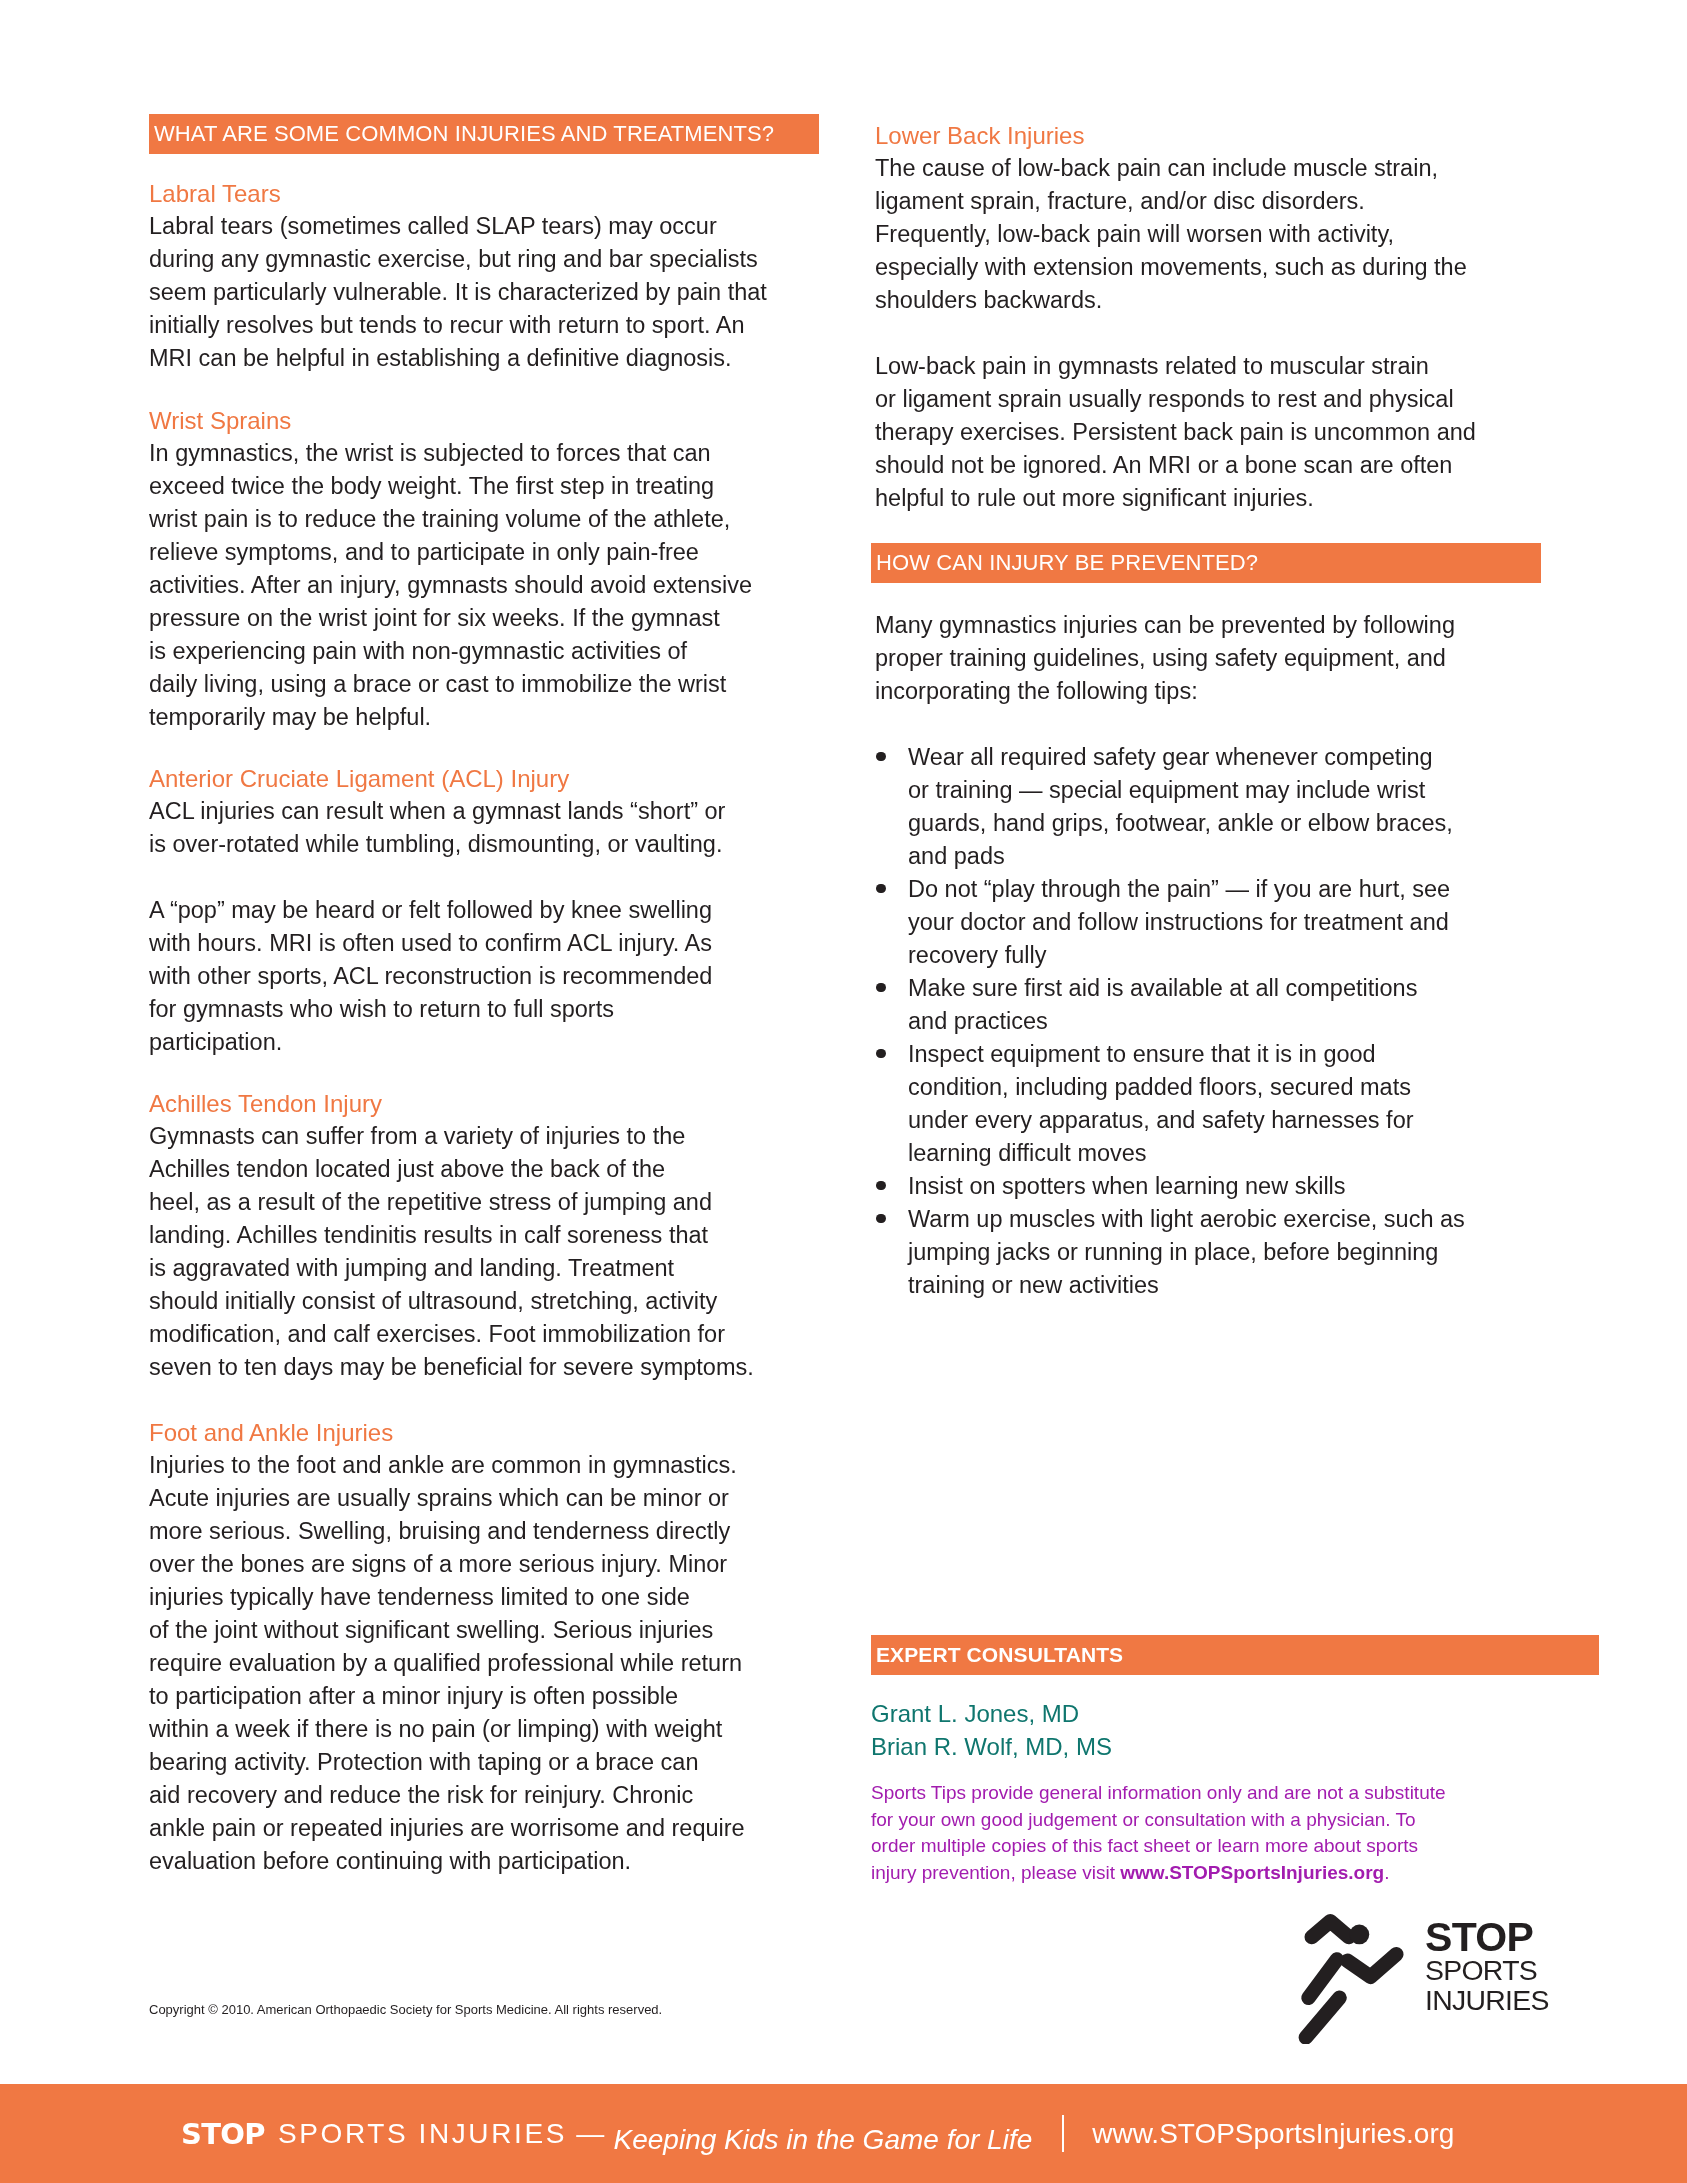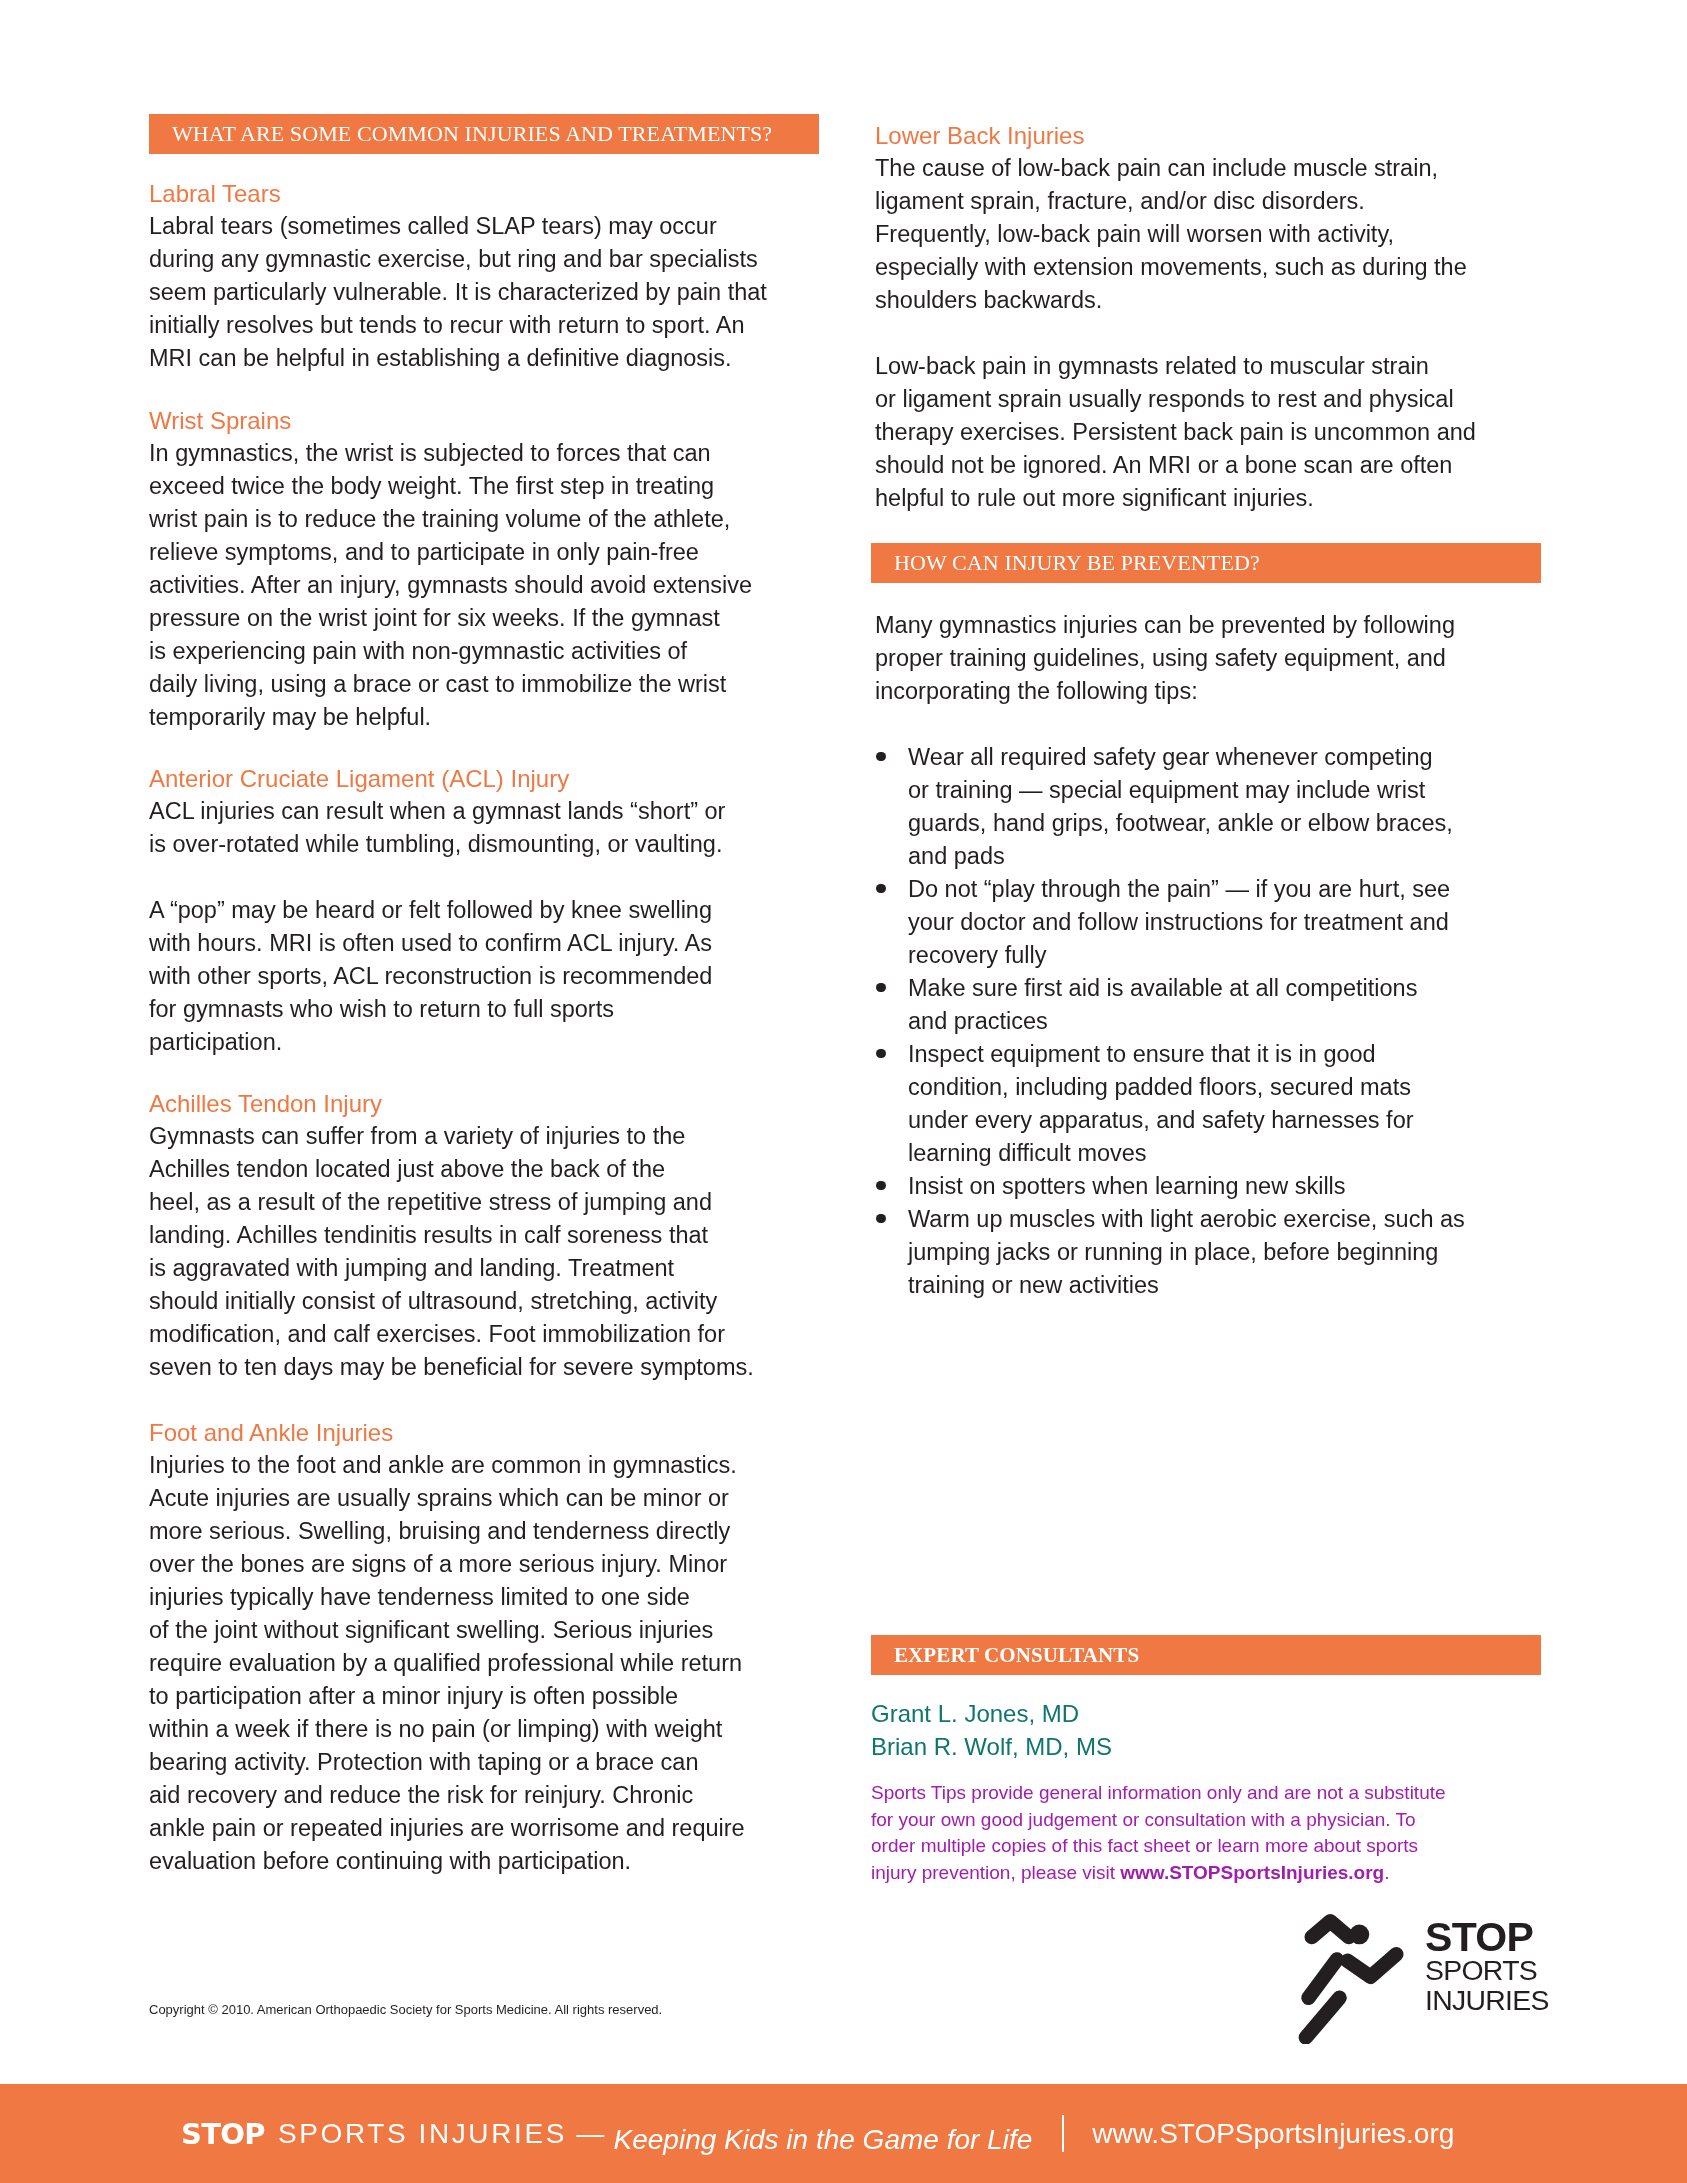--- a/index.html
+++ b/index.html
@@ -3,22 +3,22 @@
 <meta charset="utf-8">
 <style>
   html, body { margin: 0; padding: 0; }
   body {
     width: 1687px; height: 2183px; position: relative; overflow: hidden;
     background: #ffffff; color: #231f20;
     font-family: "Liberation Sans", "DejaVu Sans", sans-serif;
   }
   .bar {
     position: absolute; background: #f07843; color: #ffffff;
-    font-size: 22px; line-height: 40px; height: 40px; padding-left: 23px;
-    box-sizing: border-box; white-space: nowrap; letter-spacing: 0.1px; font-family: Liberation Serif, serif;
+    font-size: 22px; line-height: 40px; height: 40px; padding-left: 5px;
+    box-sizing: border-box; white-space: nowrap; letter-spacing: 0.1px;
   }
   .bar.bold { font-weight: bold; }
   .h3 {
     position: absolute; color: #f07843; font-size: 24px; line-height: 33px; white-space: nowrap;
   }
   .para {
     position: absolute; font-size: 23.5px; line-height: 33px; color: #231f20;
   }
   .line { display: block; white-space: nowrap; height: 33px; }
   .bullets { position: absolute; left: 875px; width: 662px; }
@@ -173,21 +173,21 @@
     <span class="line">Insist on spotters when learning new skills</span>
   </div>
   <div class="bullet">
     <span class="dot"></span>
     <span class="line">Warm up muscles with light aerobic exercise, such as</span>
     <span class="line">jumping jacks or running in place, before beginning</span>
     <span class="line">training or new activities</span>
   </div>
 </div>
 
-<div class="bar bold" style="left:871px; top:1635px; width:670px; font-size:21px;">EXPERT CONSULTANTS</div>
+<div class="bar bold" style="left:871px; top:1635px; width:728px; font-size:21px;">EXPERT CONSULTANTS</div>
 
 <div class="names" style="top:1697px;">
   <span class="line">Grant L. Jones, MD</span>
   <span class="line">Brian R. Wolf, MD, MS</span>
 </div>
 
 <div class="disclaimer">
   <span class="line">Sports Tips provide general information only and are not a substitute</span>
   <span class="line">for your own good judgement or consultation with a physician. To</span>
   <span class="line">order multiple copies of this fact sheet or learn more about sports</span>

